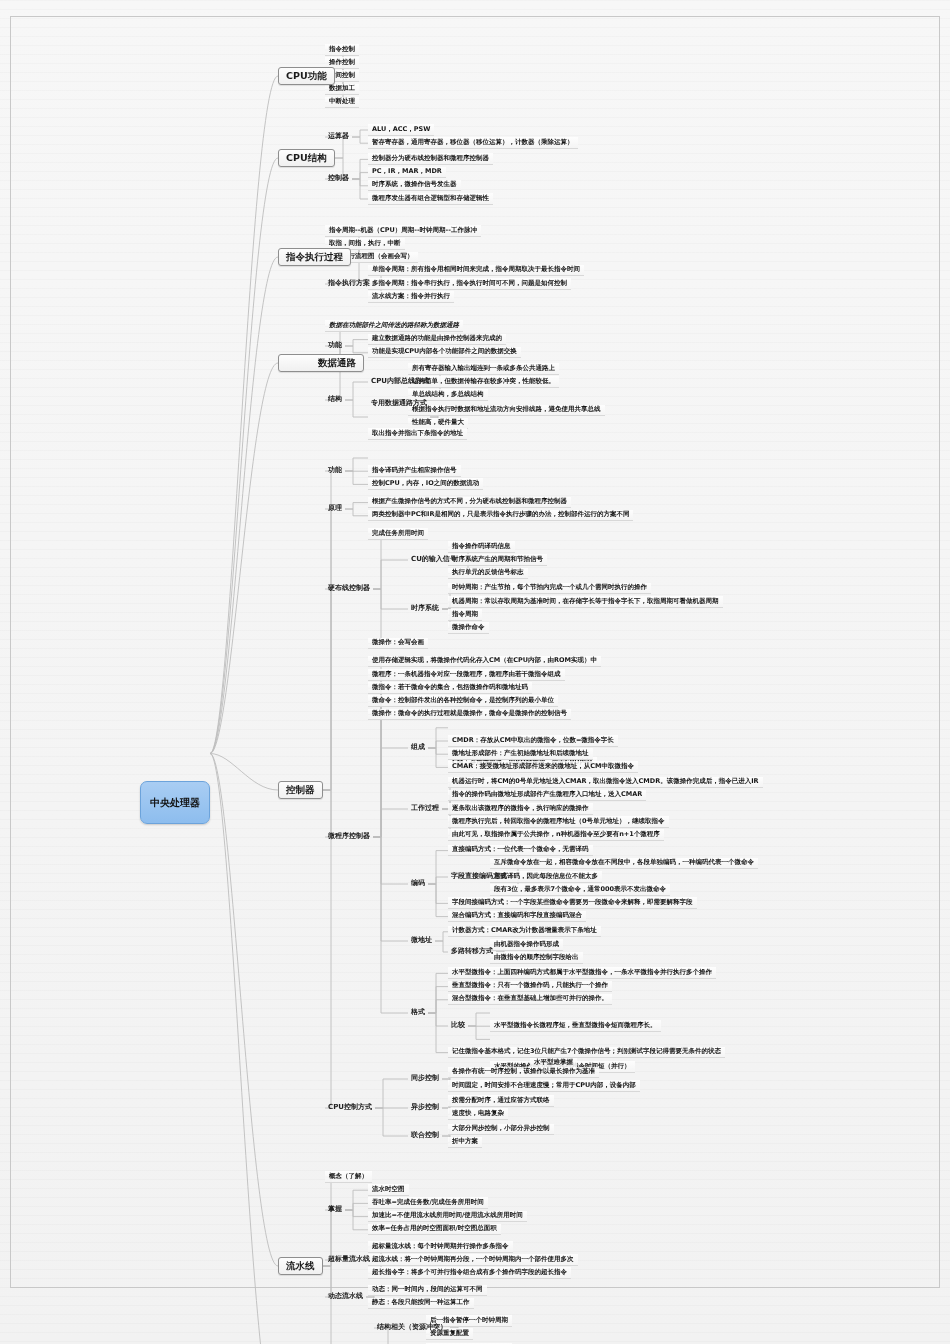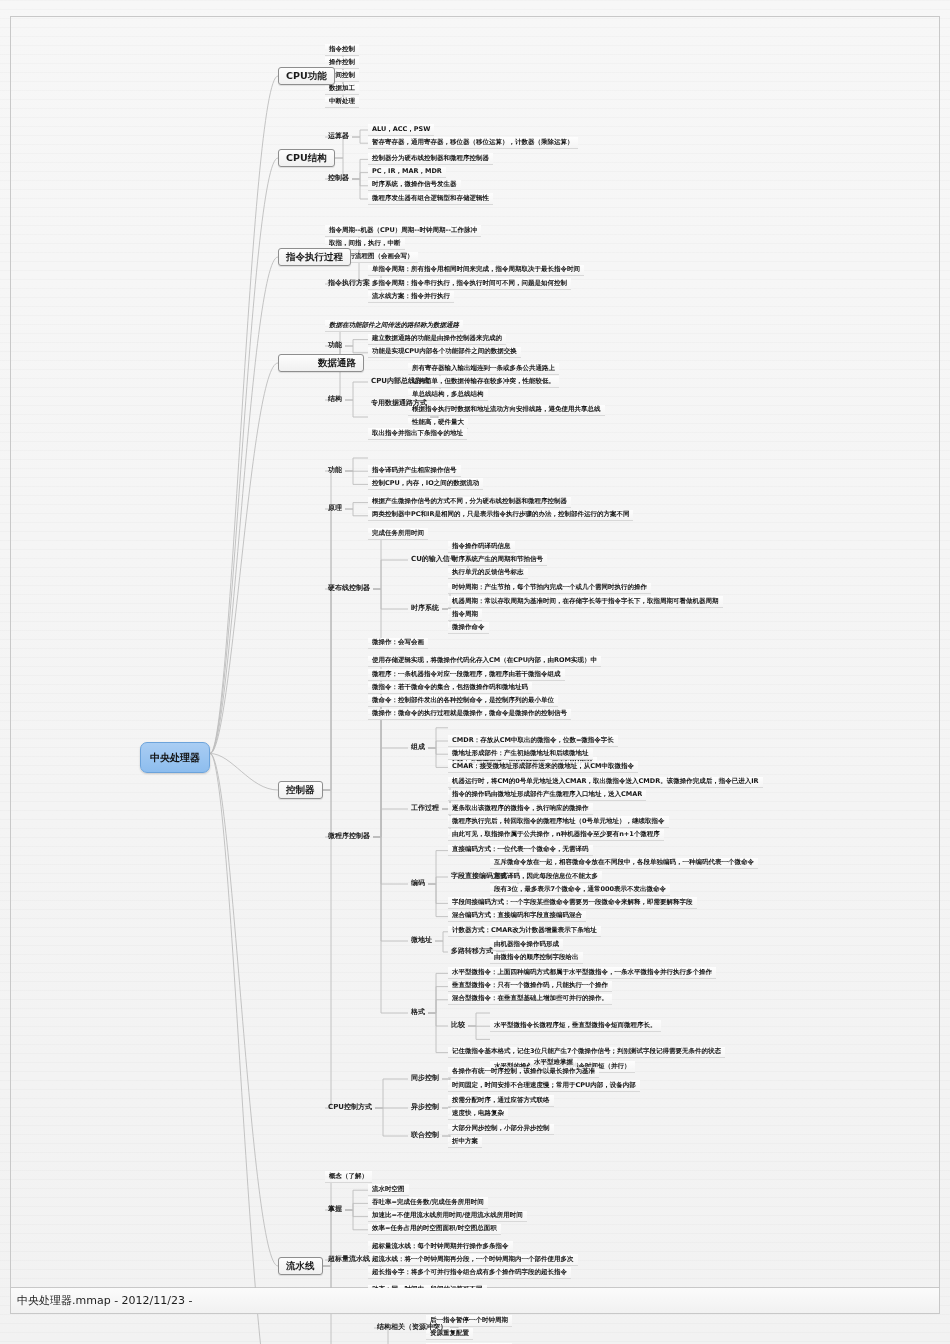--- a/index.html
+++ b/index.html
@@ -44,23 +44,24 @@
     background:linear-gradient(to bottom,#fdfdfd,#f0f0f0);
     color:#1a1a1a;
   }
   
   .root{
     background:linear-gradient(to bottom,#a9cdf3,#8dbdee);
     border:1px solid #6ca3db;
     border-radius:7px;
     font-size:10px;
     font-weight:bold;
-    padding:9px 9px;
+    padding:15px 9px;
     color:#111;
     box-shadow:0 1px 2px rgba(0,0,0,.18);
+    margin-top:39px;
   }
   
   .lv1{
     border:1px solid #8e8e8e;
     border-radius:3px;
     font-size:9.5px;
     font-weight:bold;
     padding:3px 7px;
     box-shadow:0 1px 1px rgba(0,0,0,.10);
   }
@@ -354,16 +355,13 @@
       <div class="node leaf" style="left: 368px; top: 1284.6px;">动态：同一时间内，段间的运算可不同</div>
       <div class="node leaf" style="left: 368px; top: 1297.8px;">静态：各段只能按同一种运算工作</div>
       <div class="node lv2" style="left: 325px; top: 1292px;">动态流水线</div>
       <div class="node leaf" style="left: 426px; top: 1315px;">后一指令暂停一个时钟周期</div>
       <div class="node leaf" style="left: 426px; top: 1328.2px;">资源重复配置</div>
       <div class="node lv2" style="left: 374px; top: 1323px;">结构相关（资源冲突）</div>
       <div class="node leaf" style="left: 426px; top: 1343.4px;">后一指令暂停若干时钟周期</div>
       <div class="node lv1" style="left: 278px; top: 1257px;">流水线</div>
       <div class="node root" style="left: 140px; top: 742px;">中央处理器</div>
     </div>
-  <div id="footer">
-    <span>中央处理器.mmap - 2012/11/23 -</span>
-  </div>
 </div>
 
 </body></html>

